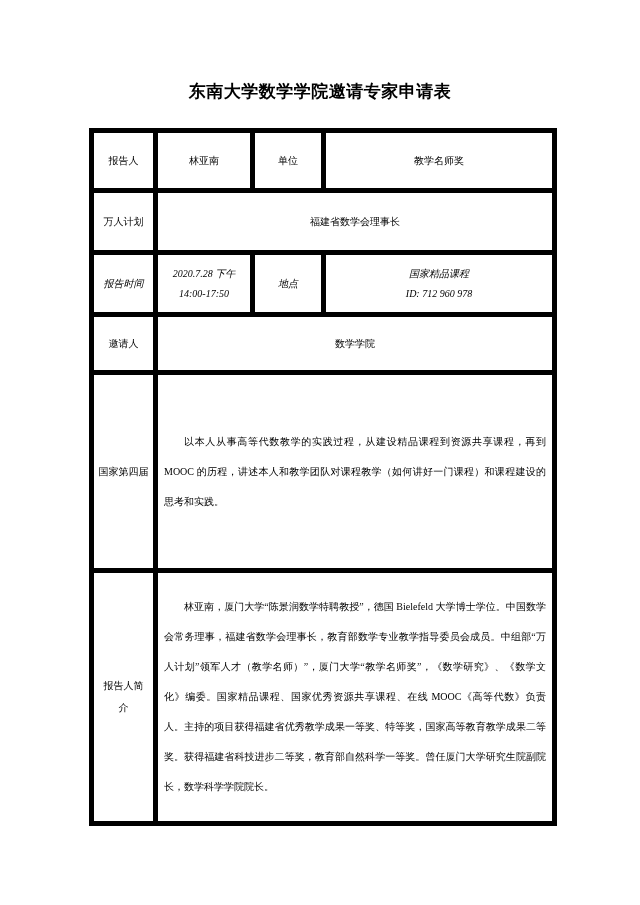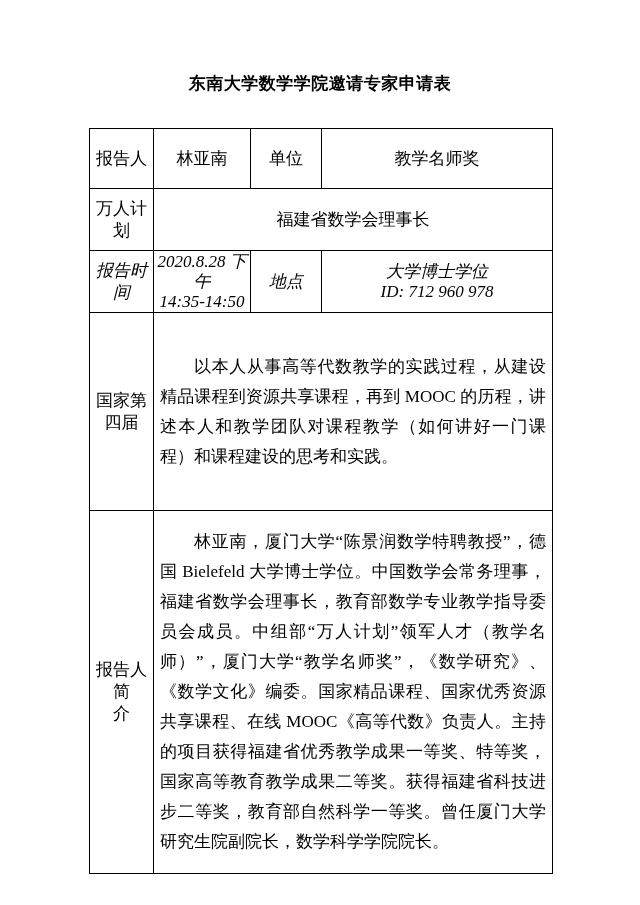--- a/index.html
+++ b/index.html
@@ -15,41 +15,41 @@
     color: #000000;
     overflow: hidden;
   }
   .page {
     position: absolute;
     inset: 0;
     background: #ffffff;
   }
   .doc-title {
     position: absolute;
-    top: 74px;
+    top: 82px;
     left: 0;
     width: 100%;
     text-align: center;
     font-family: "Liberation Sans", "DejaVu Sans", sans-serif;
     font-weight: bold;
     font-size: 17px;
     line-height: 20px;
     letter-spacing: 0.5px;
   }
   table.form-table {
     position: absolute;
     top: 128px;
     left: 89px;
     width: 463px;
     border-collapse: collapse;
     table-layout: fixed;
   }
   td {
-    border: 1px solid #000000;
-    font-size: 17px;
+    border: 5px solid #000000;
+    font-size: 10px;
     text-align: center;
     vertical-align: middle;
     padding: 0;
     overflow: hidden;
   }
   td.label {
     line-height: 22px;
     padding: 0 2px;
   }
   td.two-line {
@@ -96,30 +96,34 @@
     </tr>
 
     <tr class="r2">
       <td class="label">万人计划</td>
       <td colspan="3">福建省数学会理事长</td>
     </tr>
 
     <tr class="r3">
       <td class="label">报告时间</td>
       <td class="two-line">
-        <div>2020.8.28 下午</div>
-        <div>14:35-14:50</div>
+        <div>2020.7.28 下午</div>
+        <div>14:00-17:50</div>
       </td>
       <td class="label">地点</td>
       <td class="two-line">
-        <div>大学博士学位</div>
+        <div>国家精品课程</div>
         <div>ID: 712 960 978</div>
       </td>
     </tr>
 
+    <tr class="r4">
+      <td class="label">邀请人</td>
+      <td colspan="3">数学学院</td>
+    </tr>
 
     <tr class="r5">
       <td class="label">国家第四届</td>
       <td colspan="3" class="para-cell">
         <div class="para">以本人从事高等代数教学的实践过程，从建设精品课程到资源共享课程，再到 MOOC 的历程，讲述本人和教学团队对课程教学（如何讲好一门课程）和课程建设的思考和实践。</div>
       </td>
     </tr>
 
     <tr class="r6">
       <td class="label">

